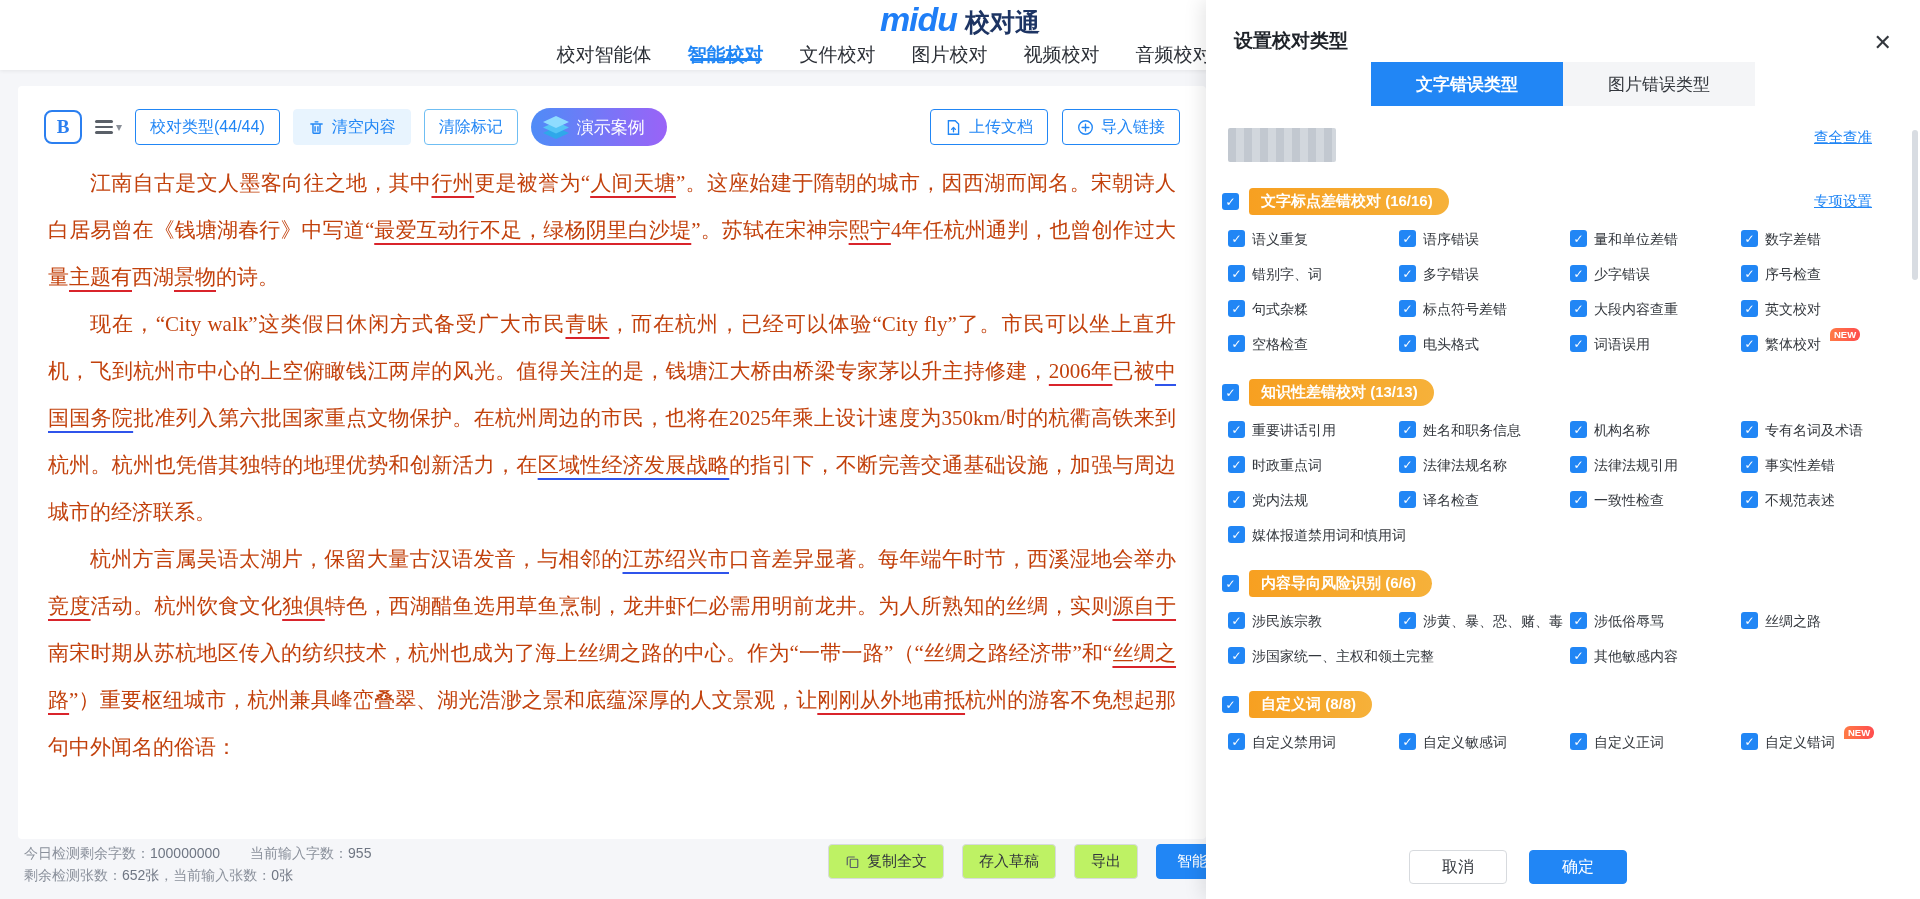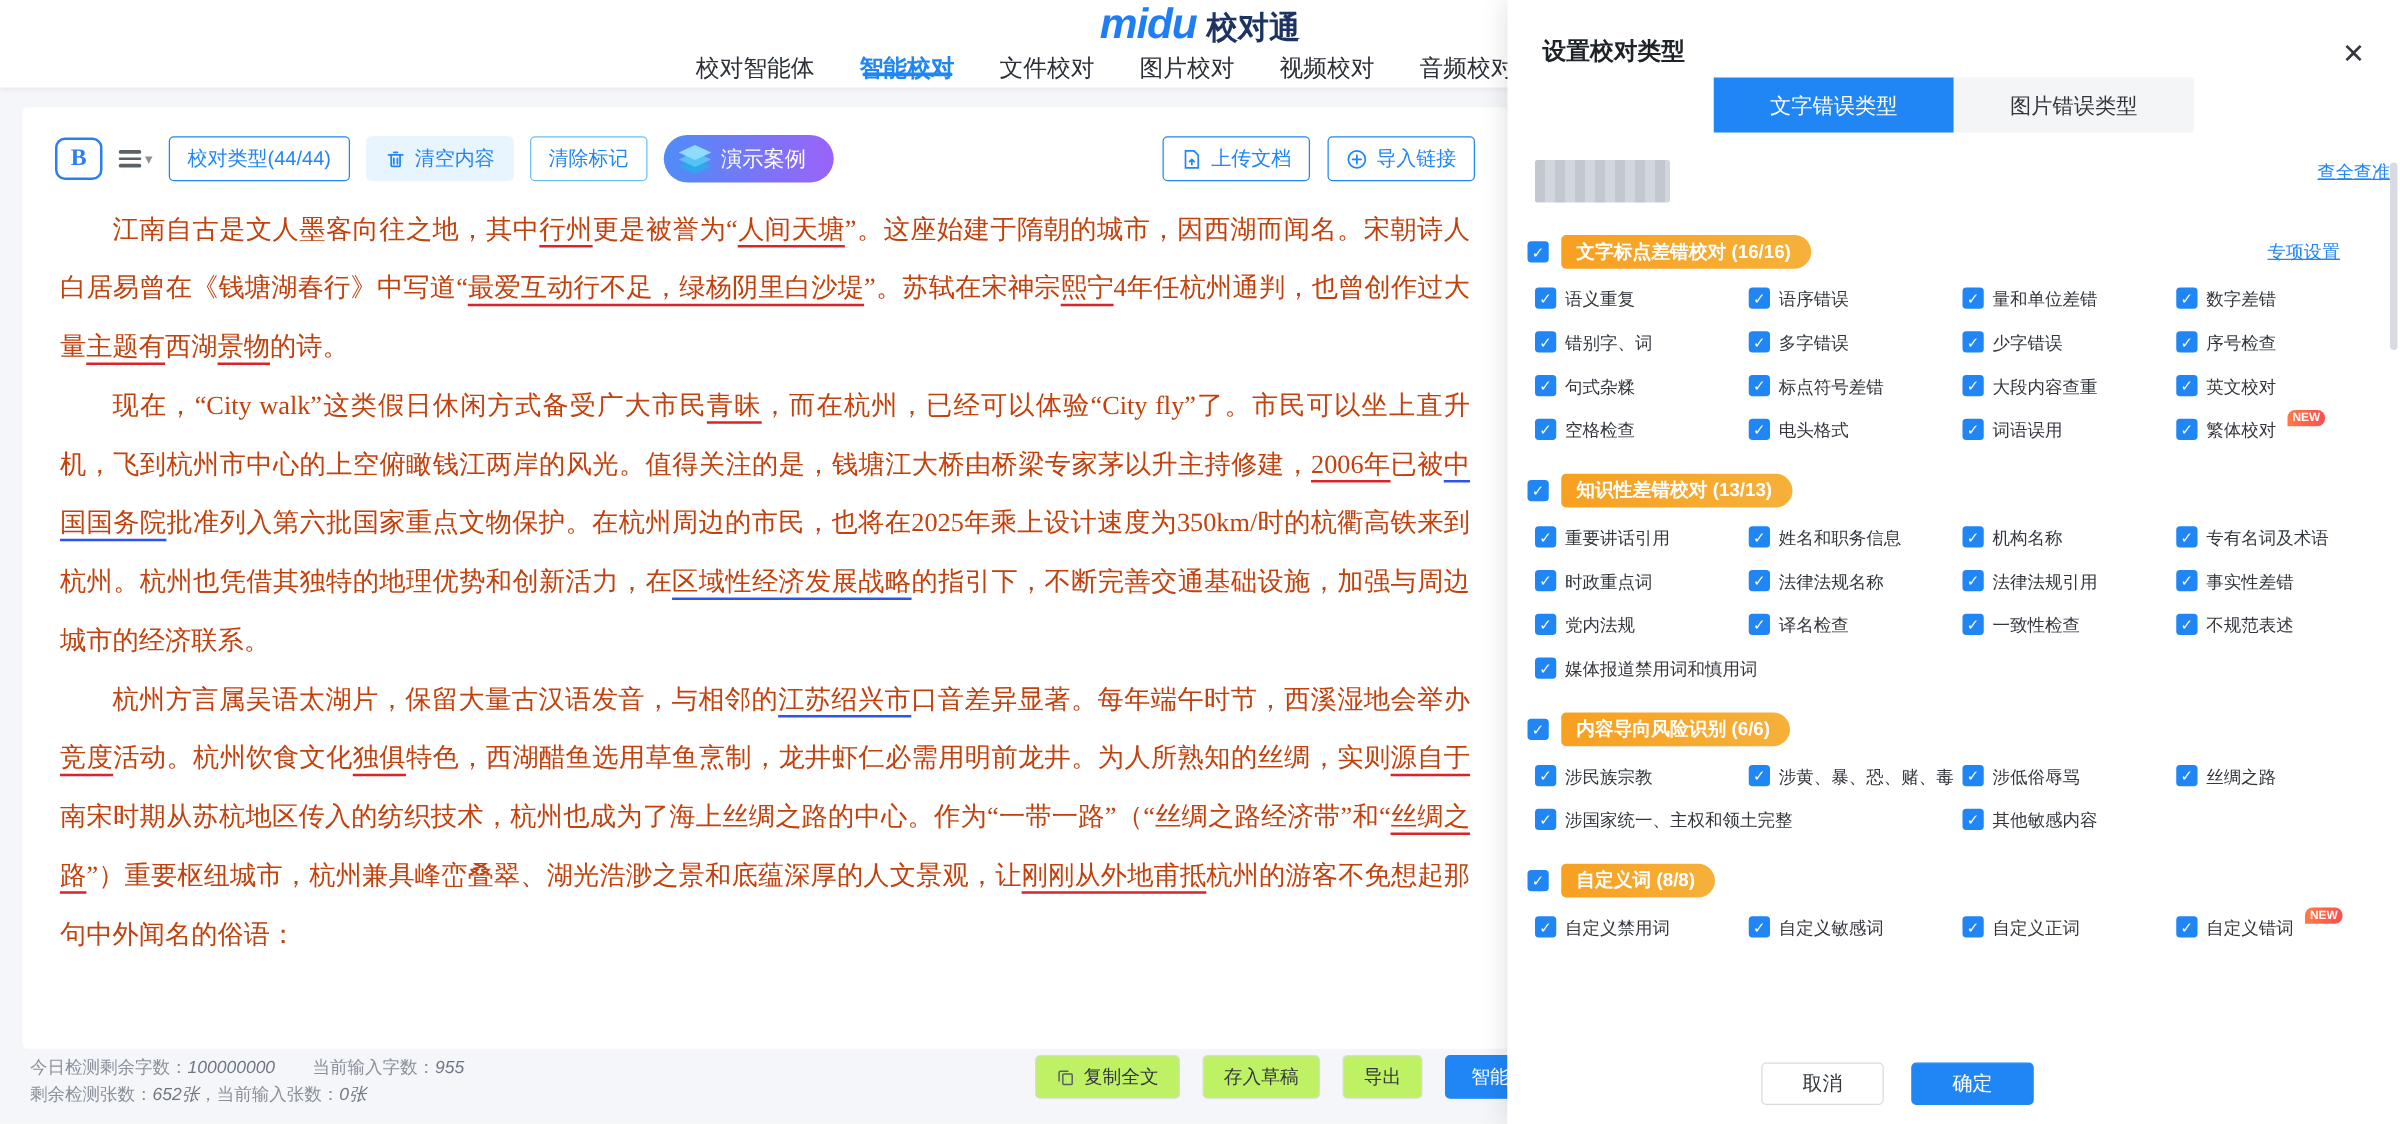--- a/index.html
+++ b/index.html
@@ -43,40 +43,40 @@
   .editor { padding:14px 30px 0 30px; height:681px; overflow:hidden; cursor:text;
     font-family:"Liberation Serif","DejaVu Serif",serif; font-size:21px; line-height:47px;
     color:#c2410c; text-align:justify; }
   .para { text-indent:2em; }
   .mk { text-decoration:underline; text-decoration-thickness:2px; text-underline-offset:6px; cursor:pointer; }
   .mk-red  { text-decoration-color:#d9242b; }
   .mk-blue { text-decoration-color:#2f54eb; }
 
   
   .status { position:absolute; left:24px; top:842px; font-size:14px; color:#8a909b; line-height:22px; z-index:5; }
-  .status .num { color:#6f7683;font-style:italic; }
+  .status .num { color:#6f7683; }
   .status .gap { margin-left:30px; }
   .bottom-actions { position:absolute; left:828px; top:844px; display:flex; gap:18px; z-index:5; }
   .action-btn { height:35px; padding:0 16px; background:#bef264; border:1px solid #d7dade; border-radius:4px;
     font-size:15px; color:#33373d; display:inline-flex; align-items:center; gap:7px; cursor:pointer; white-space:nowrap; }
   .action-primary { background:#2186f5; border-color:#2186f5; color:#fff; padding:0 20px; }
 
   
   .panel { position:fixed; top:0; right:0; width:714px; height:899px; background:#fff; z-index:50;
     box-shadow:-4px 0 18px rgba(0,0,0,.10); }
   .panel-header { height:54px; display:flex; align-items:flex-end; padding:0 28px; }
   .panel-title { font-size:19px; font-weight:700; color:#1f2329; }
   .panel-close { margin-left:auto; font-size:22px; color:#33373d; cursor:pointer; line-height:1; }
   .panel-tabs { display:flex; justify-content:center; margin-top:8px; }
   .tab { width:192px; height:44px; display:flex; align-items:center; justify-content:center;
     font-size:17px; background:#f4f5f7; color:#33373d; cursor:pointer; }
-  .tab.active { background:#2186f5; color:#fff; font-weight:400; }
+  .tab.active { background:#2186f5; color:#fff; font-weight:700; }
   .panel-scroll { position:absolute; top:118px; bottom:64px; left:0; right:0; overflow:hidden;
     padding:0 8px 0 16px; }
-  .rowA { display:flex; align-items:flex-start; margin-top:10px; }
+  .rowA { display:flex; align-items:flex-start; margin-top:10px; padding-right:40px; }
   .redacted { width:108px; height:34px; border-radius:2px; margin-left:6px;
     background:repeating-linear-gradient(90deg,#c2c8d0 0 8px,#d2d7dd 8px 16px); }
   .plink { margin-left:auto; color:#2186f5; font-size:14.5px; text-decoration:underline; cursor:pointer; white-space:nowrap; }
   .group { margin-top:26px; }
   .group-head { display:flex; align-items:center; gap:10px; padding-right:40px; }
   .badge { background:linear-gradient(90deg,#f7a021,#f6b13a); color:#fff; font-size:15px; font-weight:700;
     padding:4px 16px 4px 12px; border-radius:4px 14px 14px 4px; }
   .cb { width:17px; height:17px; background:#2186f5; border-radius:3px; color:#fff; font-size:12px;
     display:inline-flex; align-items:center; justify-content:center; flex:none; cursor:pointer; }
   .cgrid { display:grid; grid-template-columns:repeat(4,171px); row-gap:17px; margin:15px 0 0 6px; }

